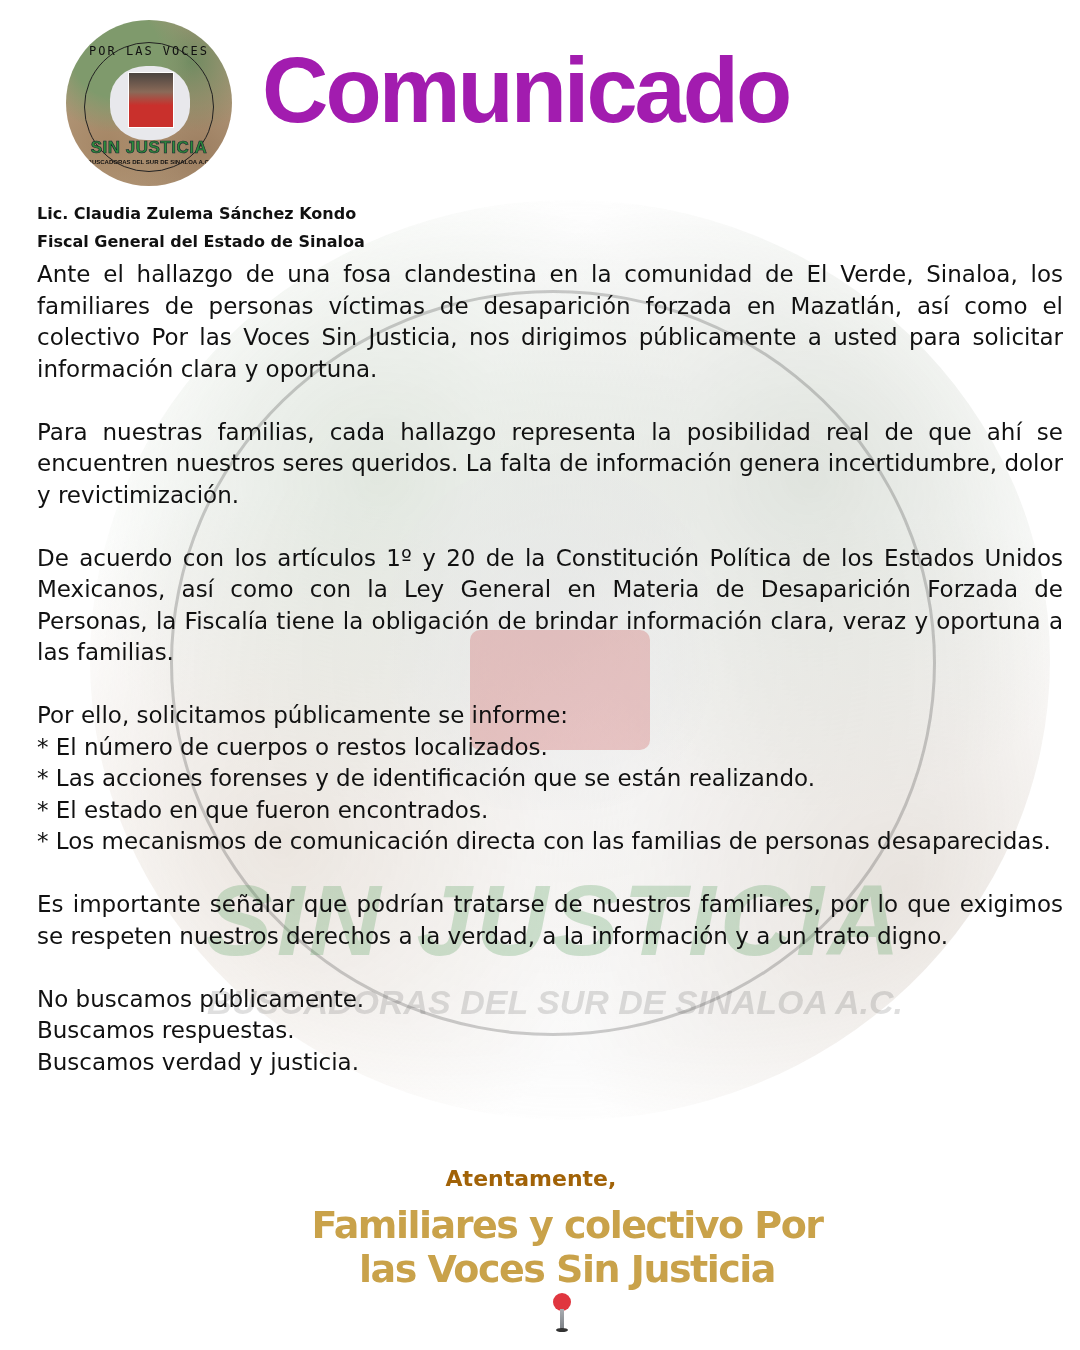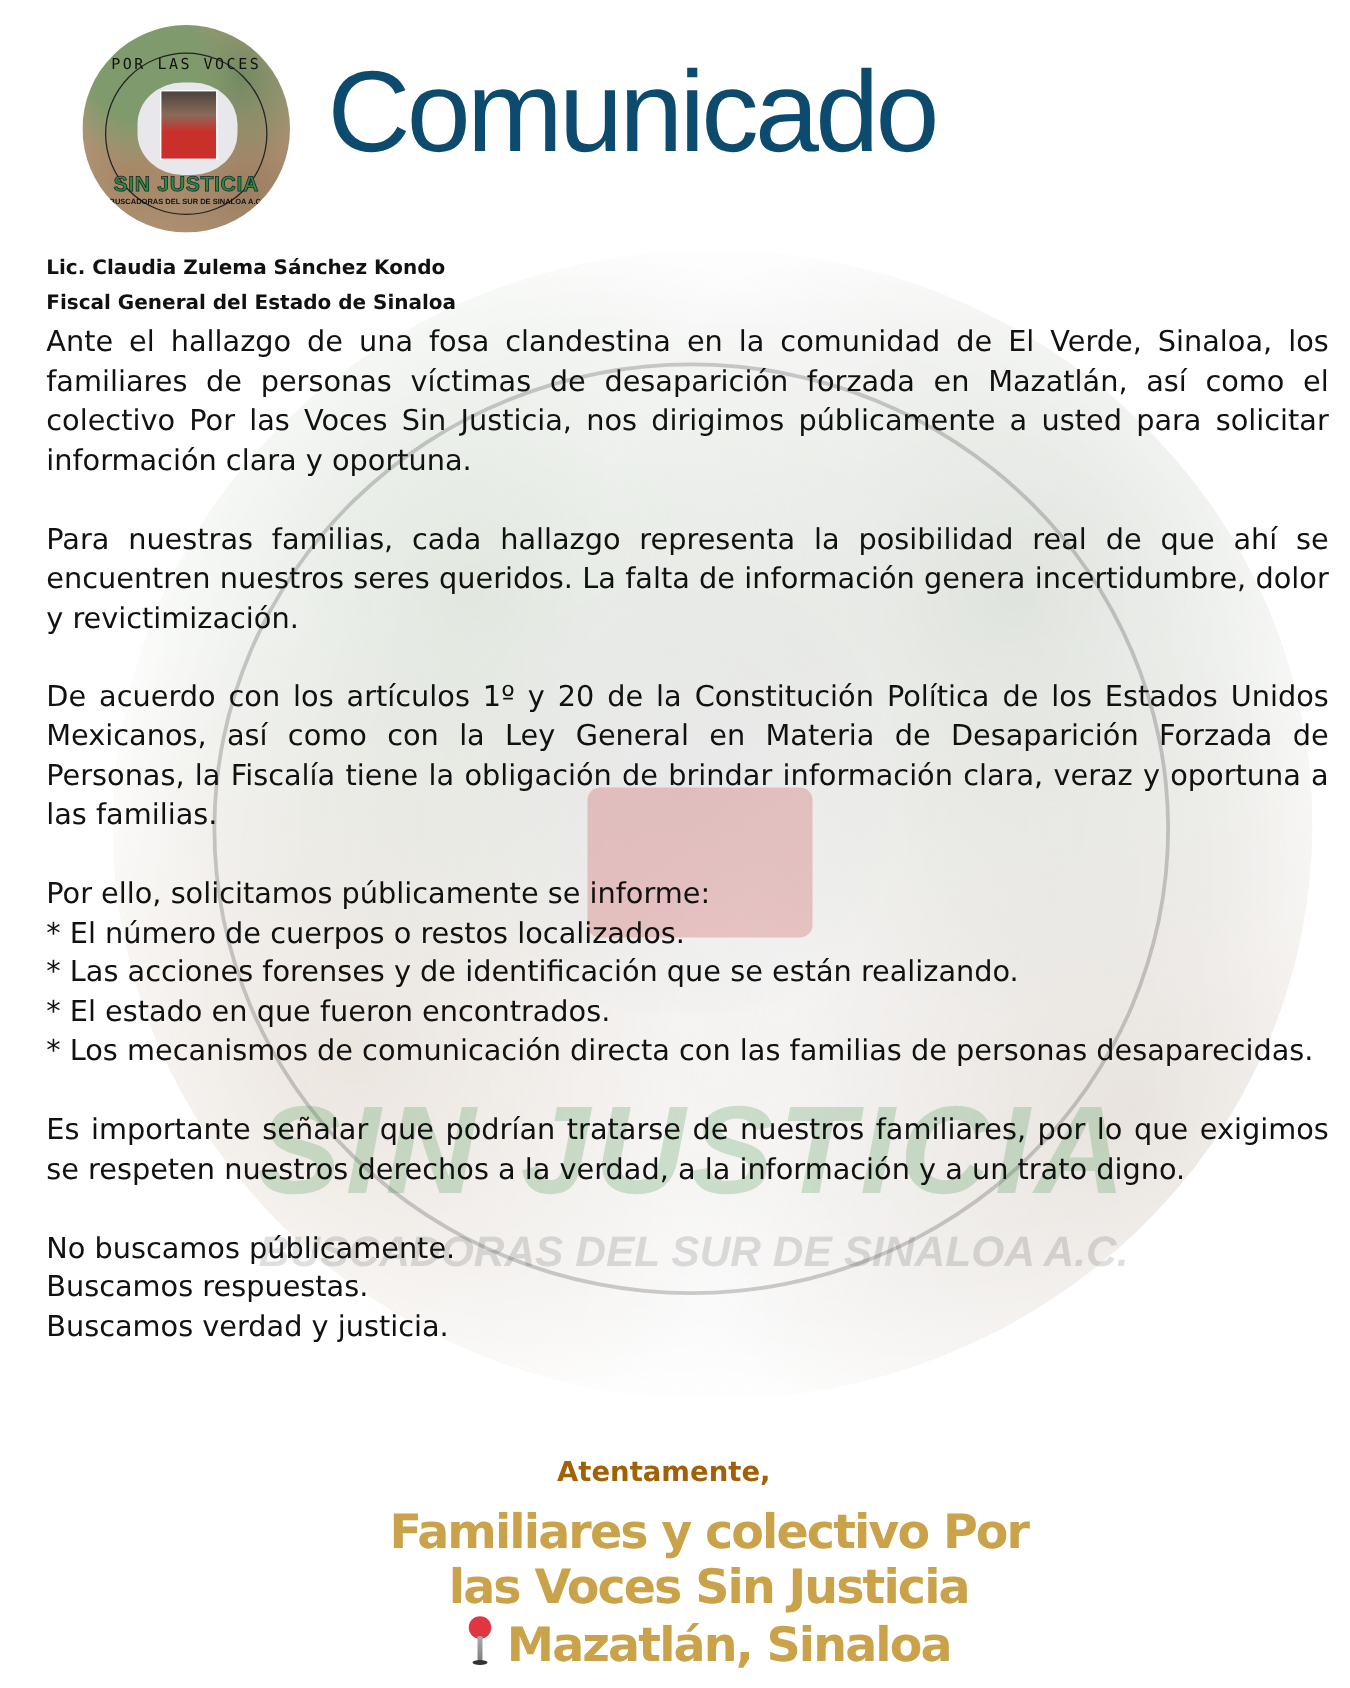--- a/index.html
+++ b/index.html
@@ -80,22 +80,22 @@
       font-family: "Liberation Sans", sans-serif; font-weight: bold; font-size: 17px;
       color: #2e8b3a; -webkit-text-stroke: 0.6px #123; letter-spacing: 0.5px;
     }
     .logo-busc {
       position: absolute; left: 0; top: 139px; width: 166px; text-align: center;
       font-family: "Liberation Sans", sans-serif; font-weight: bold; font-size: 6px;
       color: #111;
     }
     .title {
       position: absolute; left: 262px; top: 44px;
-      font-family: "Liberation Sans", sans-serif; font-weight: normal;
-      font-size: 92px; letter-spacing: -3px; color: #0c4a6e; line-height: 1;
+      font-family: "Liberation Sans", sans-serif; font-weight: bold;
+      font-size: 92px; letter-spacing: -3px; color: #a21caf; line-height: 1;
     }
 
     
     .content {
       position: absolute; left: 37px; top: 200px; width: 1026px;
       font-family: "DejaVu Sans", sans-serif; font-size: 23px; line-height: 31.5px;
       color: #111;
     }
     .recipient { font-weight: bold; font-size: 16px; line-height: 28px; }
     .para { text-align: justify; text-align-last: left; margin: 0 0 31.5px 0; }
@@ -174,15 +174,15 @@
   </div>
 </div>
 
 <div class="sign-atte">Atentamente,</div>
 <div class="sign-org">
   <div>Familiares y colectivo Por</div>
   <div>las Voces Sin Justicia</div>
   <div>
     <span class="pin">
       <span class="head"></span><span class="needle"></span><span class="base"></span>
-    </span><span>Mazatlán, Sinaloa</span>
+    </span>
   </div>
 </div>
 
 </body></html>

